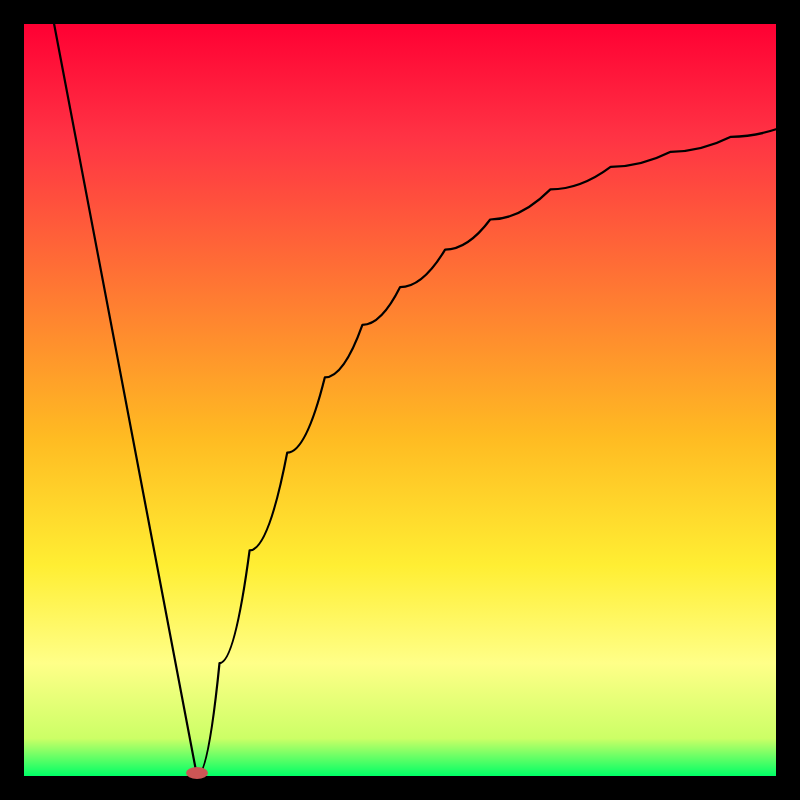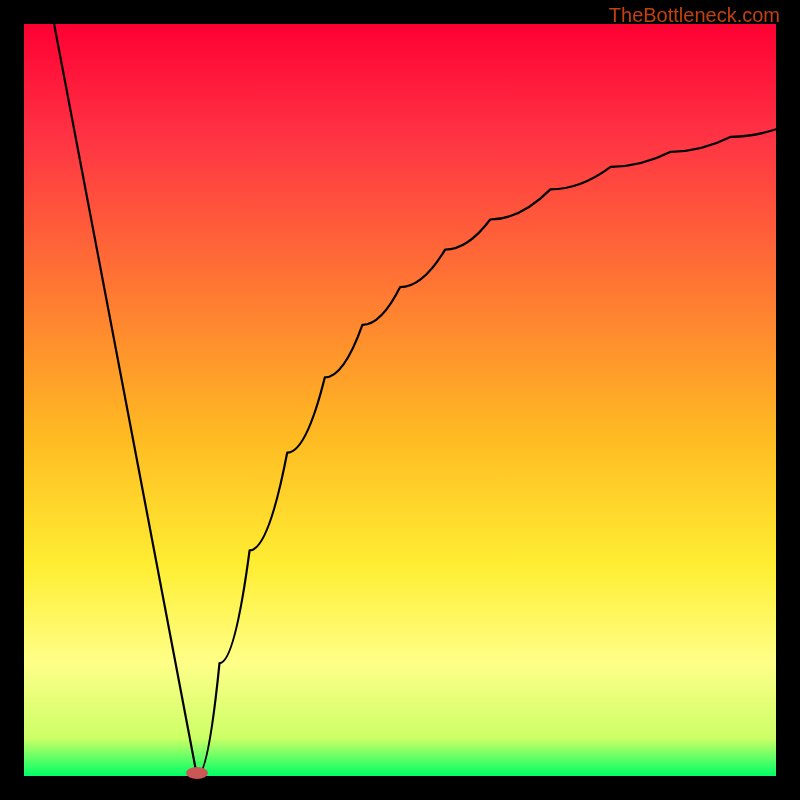--- a/index.html
+++ b/index.html
@@ -10,21 +10,21 @@
   }
   .container {
     width: 800px;
     height: 800px;
     position: relative;
   }
   .watermark {
     position: absolute;
     top: 4px;
     right: 20px;
-    color: #c2410c;
+    color: #000000;
     font-size: 20px;
     z-index: 10;
   }
   svg {
     display: block;
   }
 </style>
 </head>
 <body>
 

